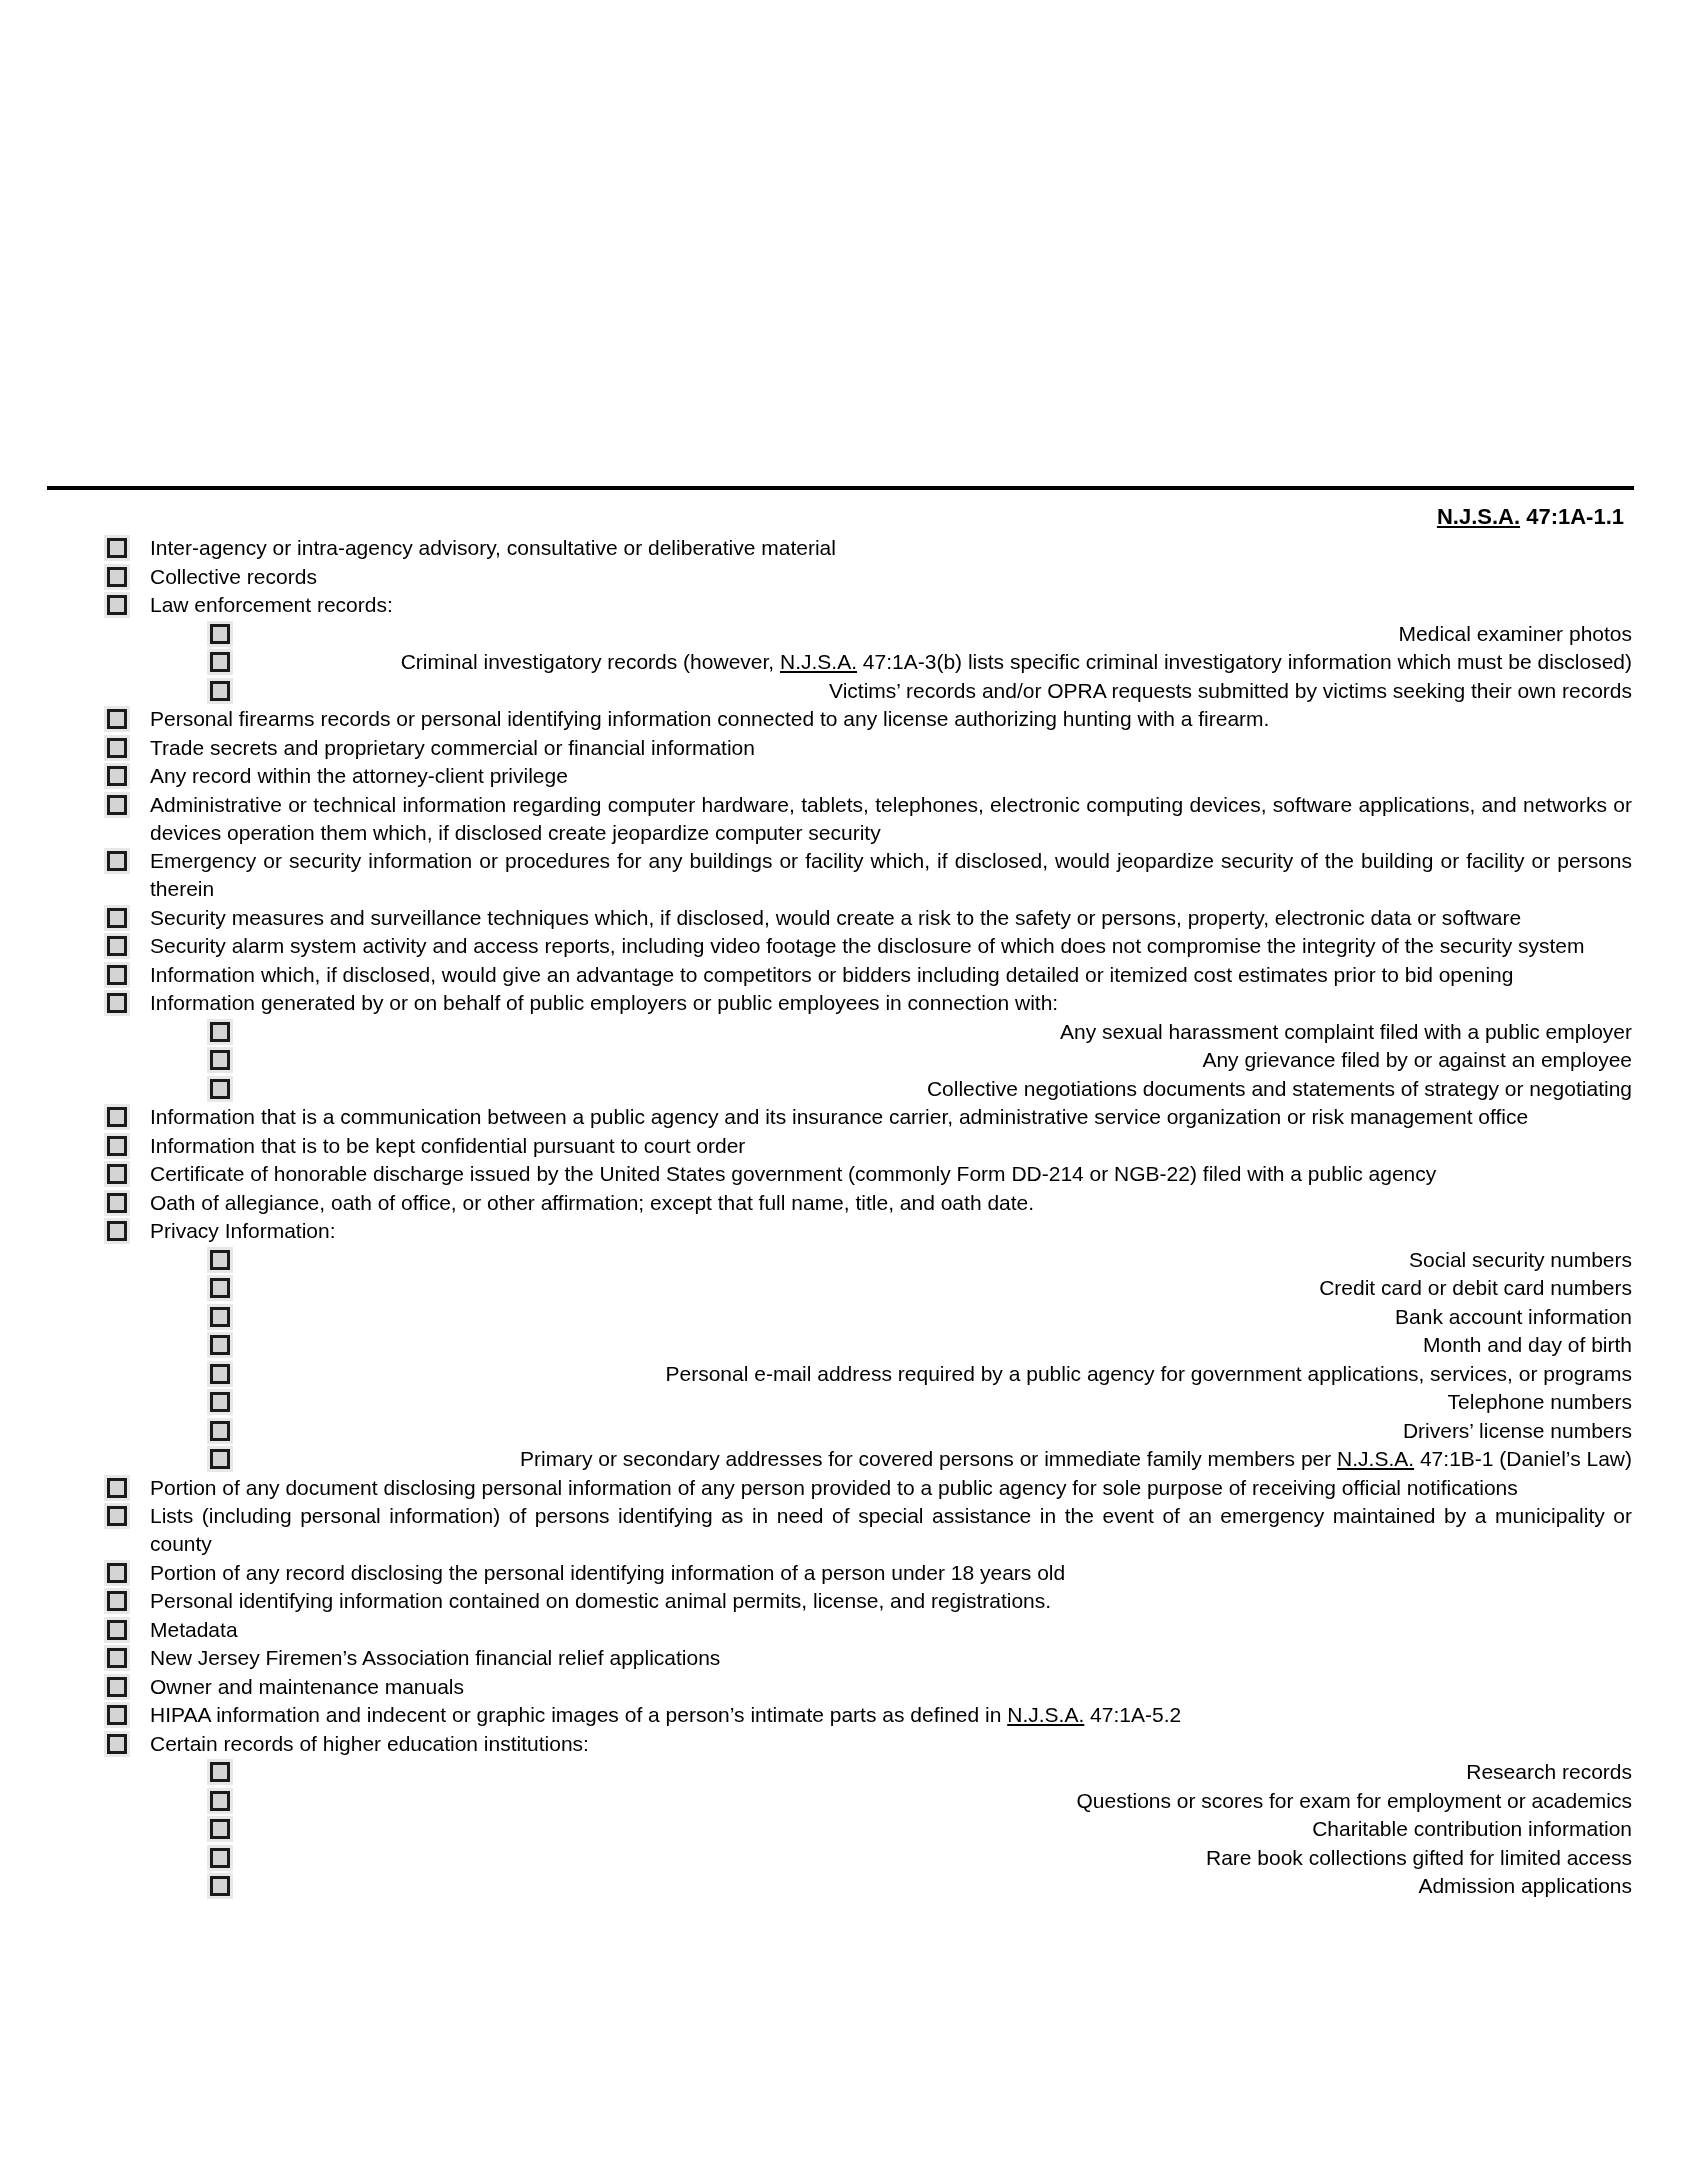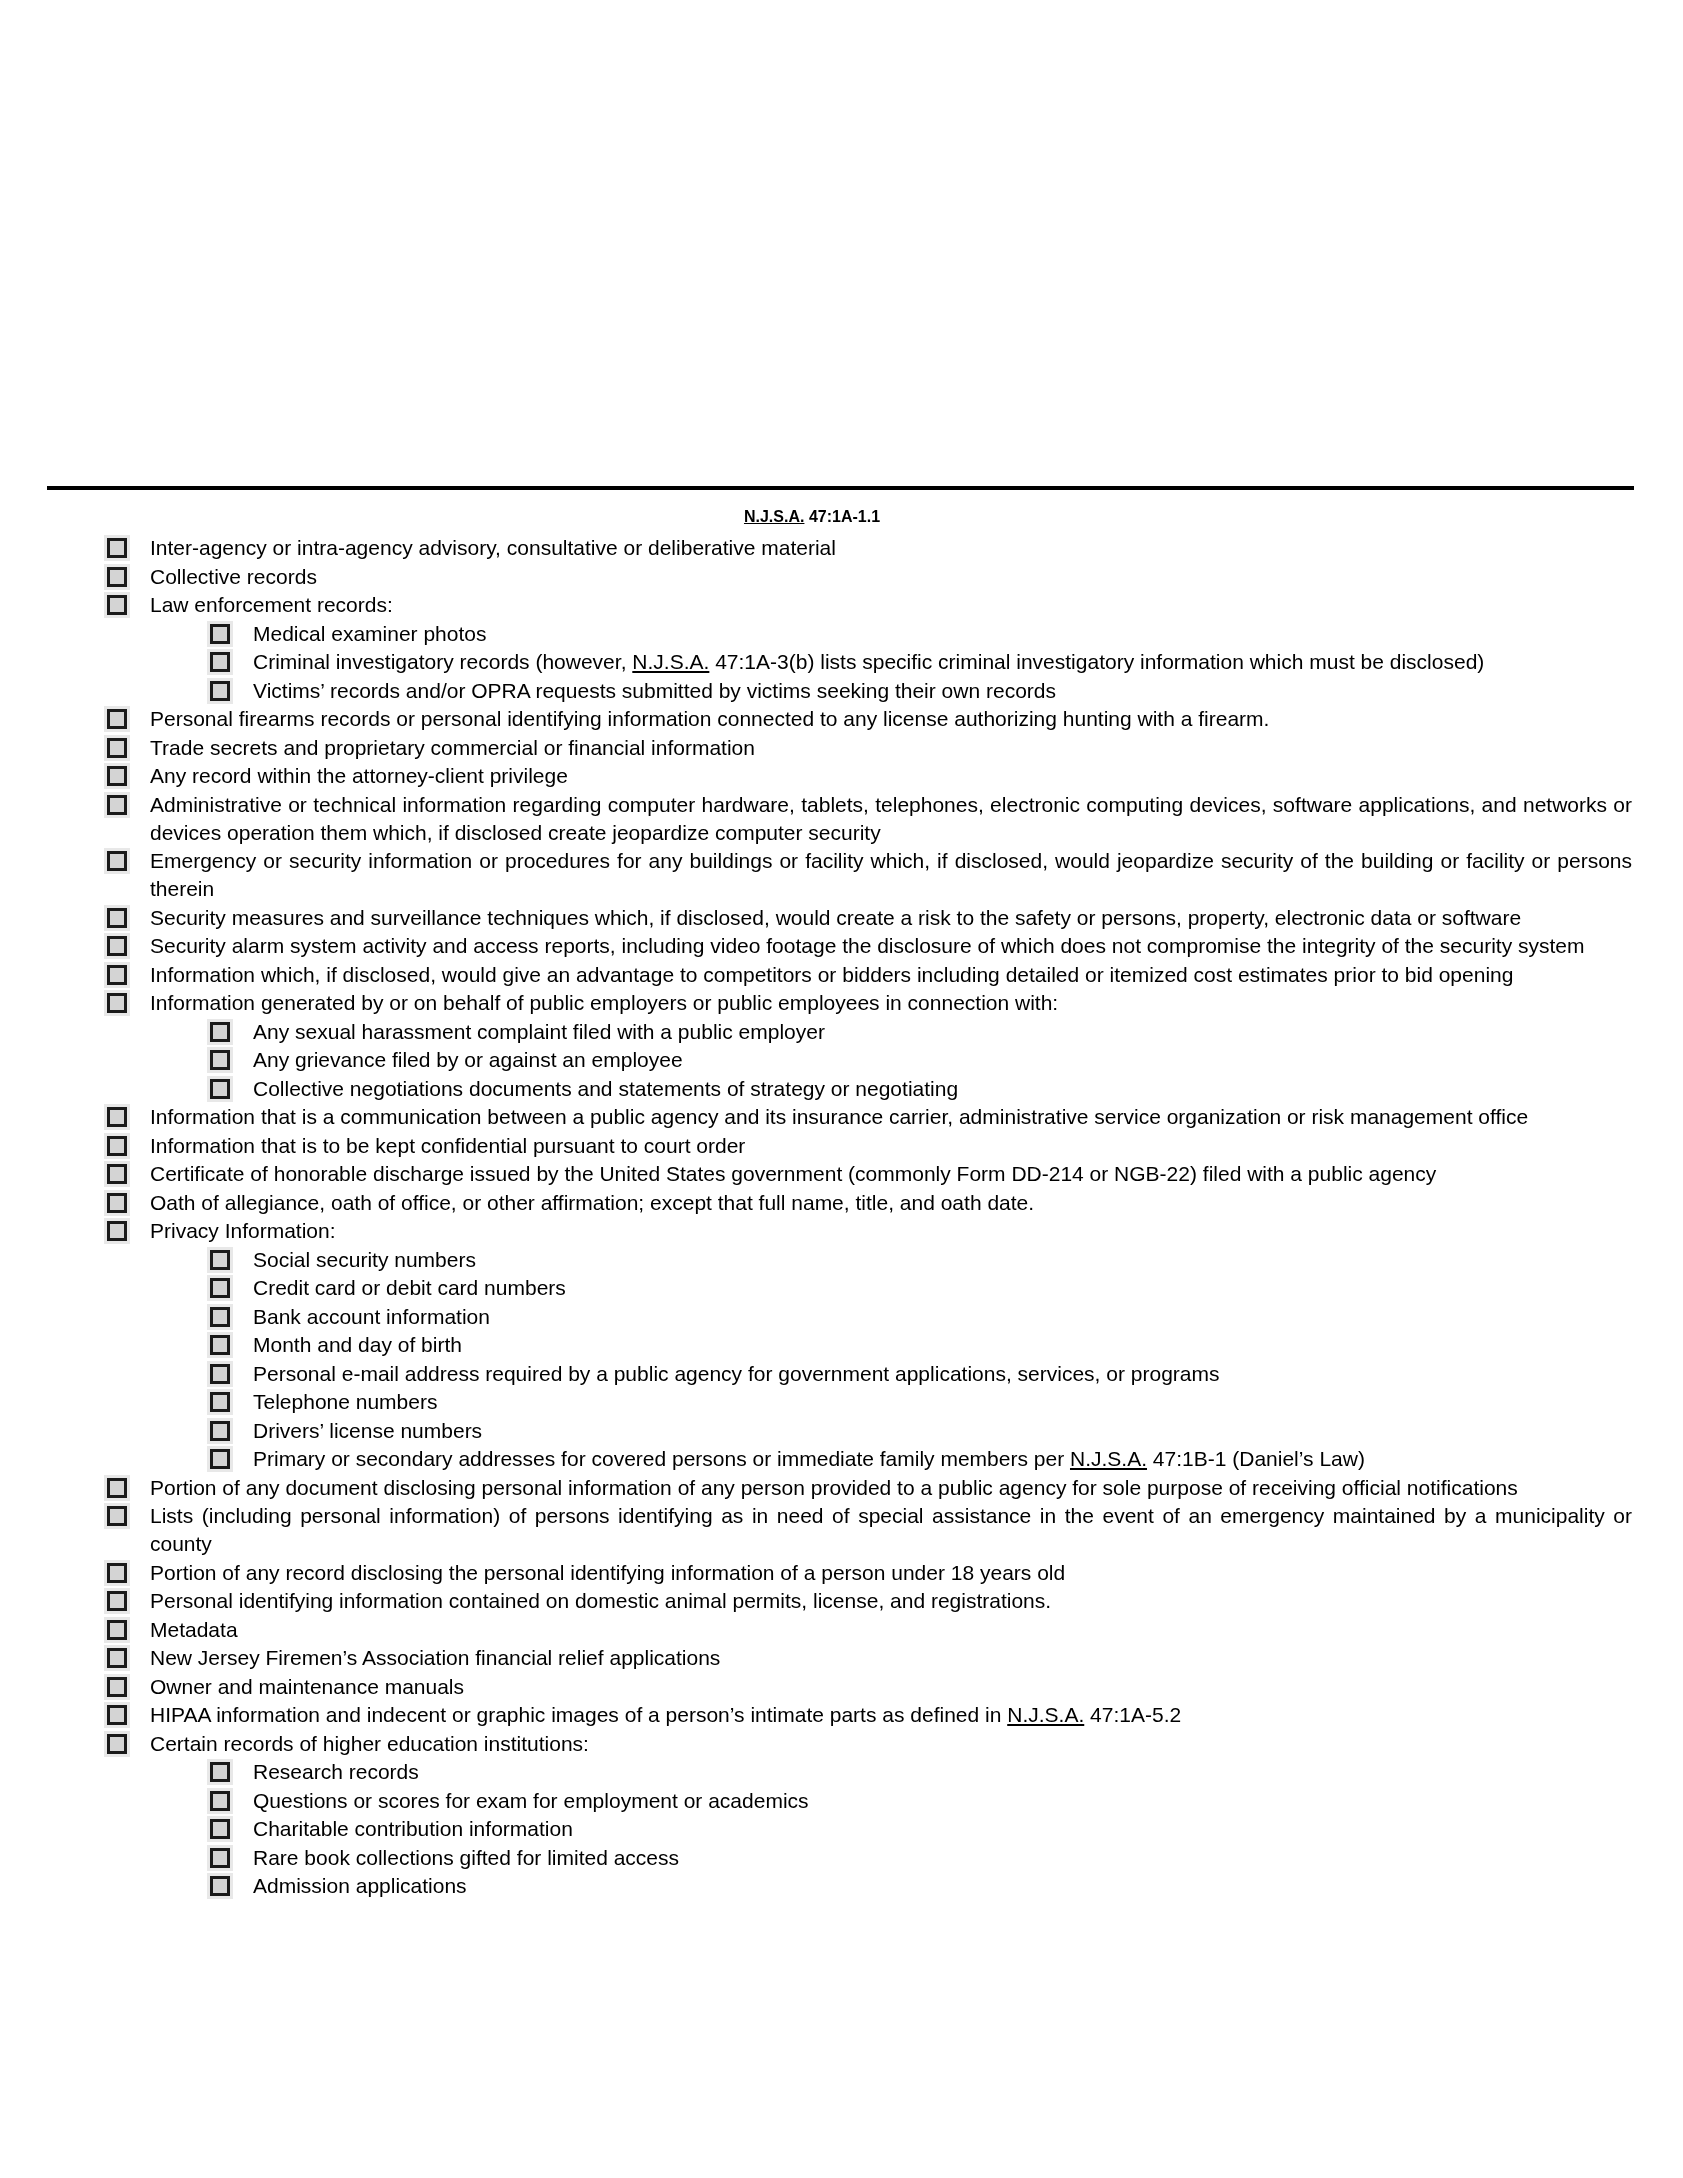--- a/index.html
+++ b/index.html
@@ -30,22 +30,22 @@
     height: 4px;
     background: #000000;
   }
   .content {
     position: absolute;
     left: 0;
     top: 503px;
     width: 1683px;
   }
   .doc-title {
-    text-align: center;
-    font-size: 16px;
+    text-align: right;
+    font-size: 22px;
     font-weight: bold;
     line-height: 28px;
     letter-spacing: 0px;
     margin: 0 0 3px 0;
     padding-right: 59px;
   }
   .doc-title .u {
     text-decoration: underline;
   }
   ul.checklist {
@@ -64,20 +64,21 @@
   li.lv1 {
     padding-left: 150px;
     padding-right: 51px;
     margin-bottom: 0.5px;
   }
   
   li.lv2 {
     padding-left: 253px;
     padding-right: 51px;
     margin-bottom: 0.5px;
+    text-align: right;
   }
   li.justify > .txt {
     text-align: justify;
     text-align-last: left;
   }
   .cb {
     position: absolute;
     top: 4px;
     width: 20px;
     height: 20px;

